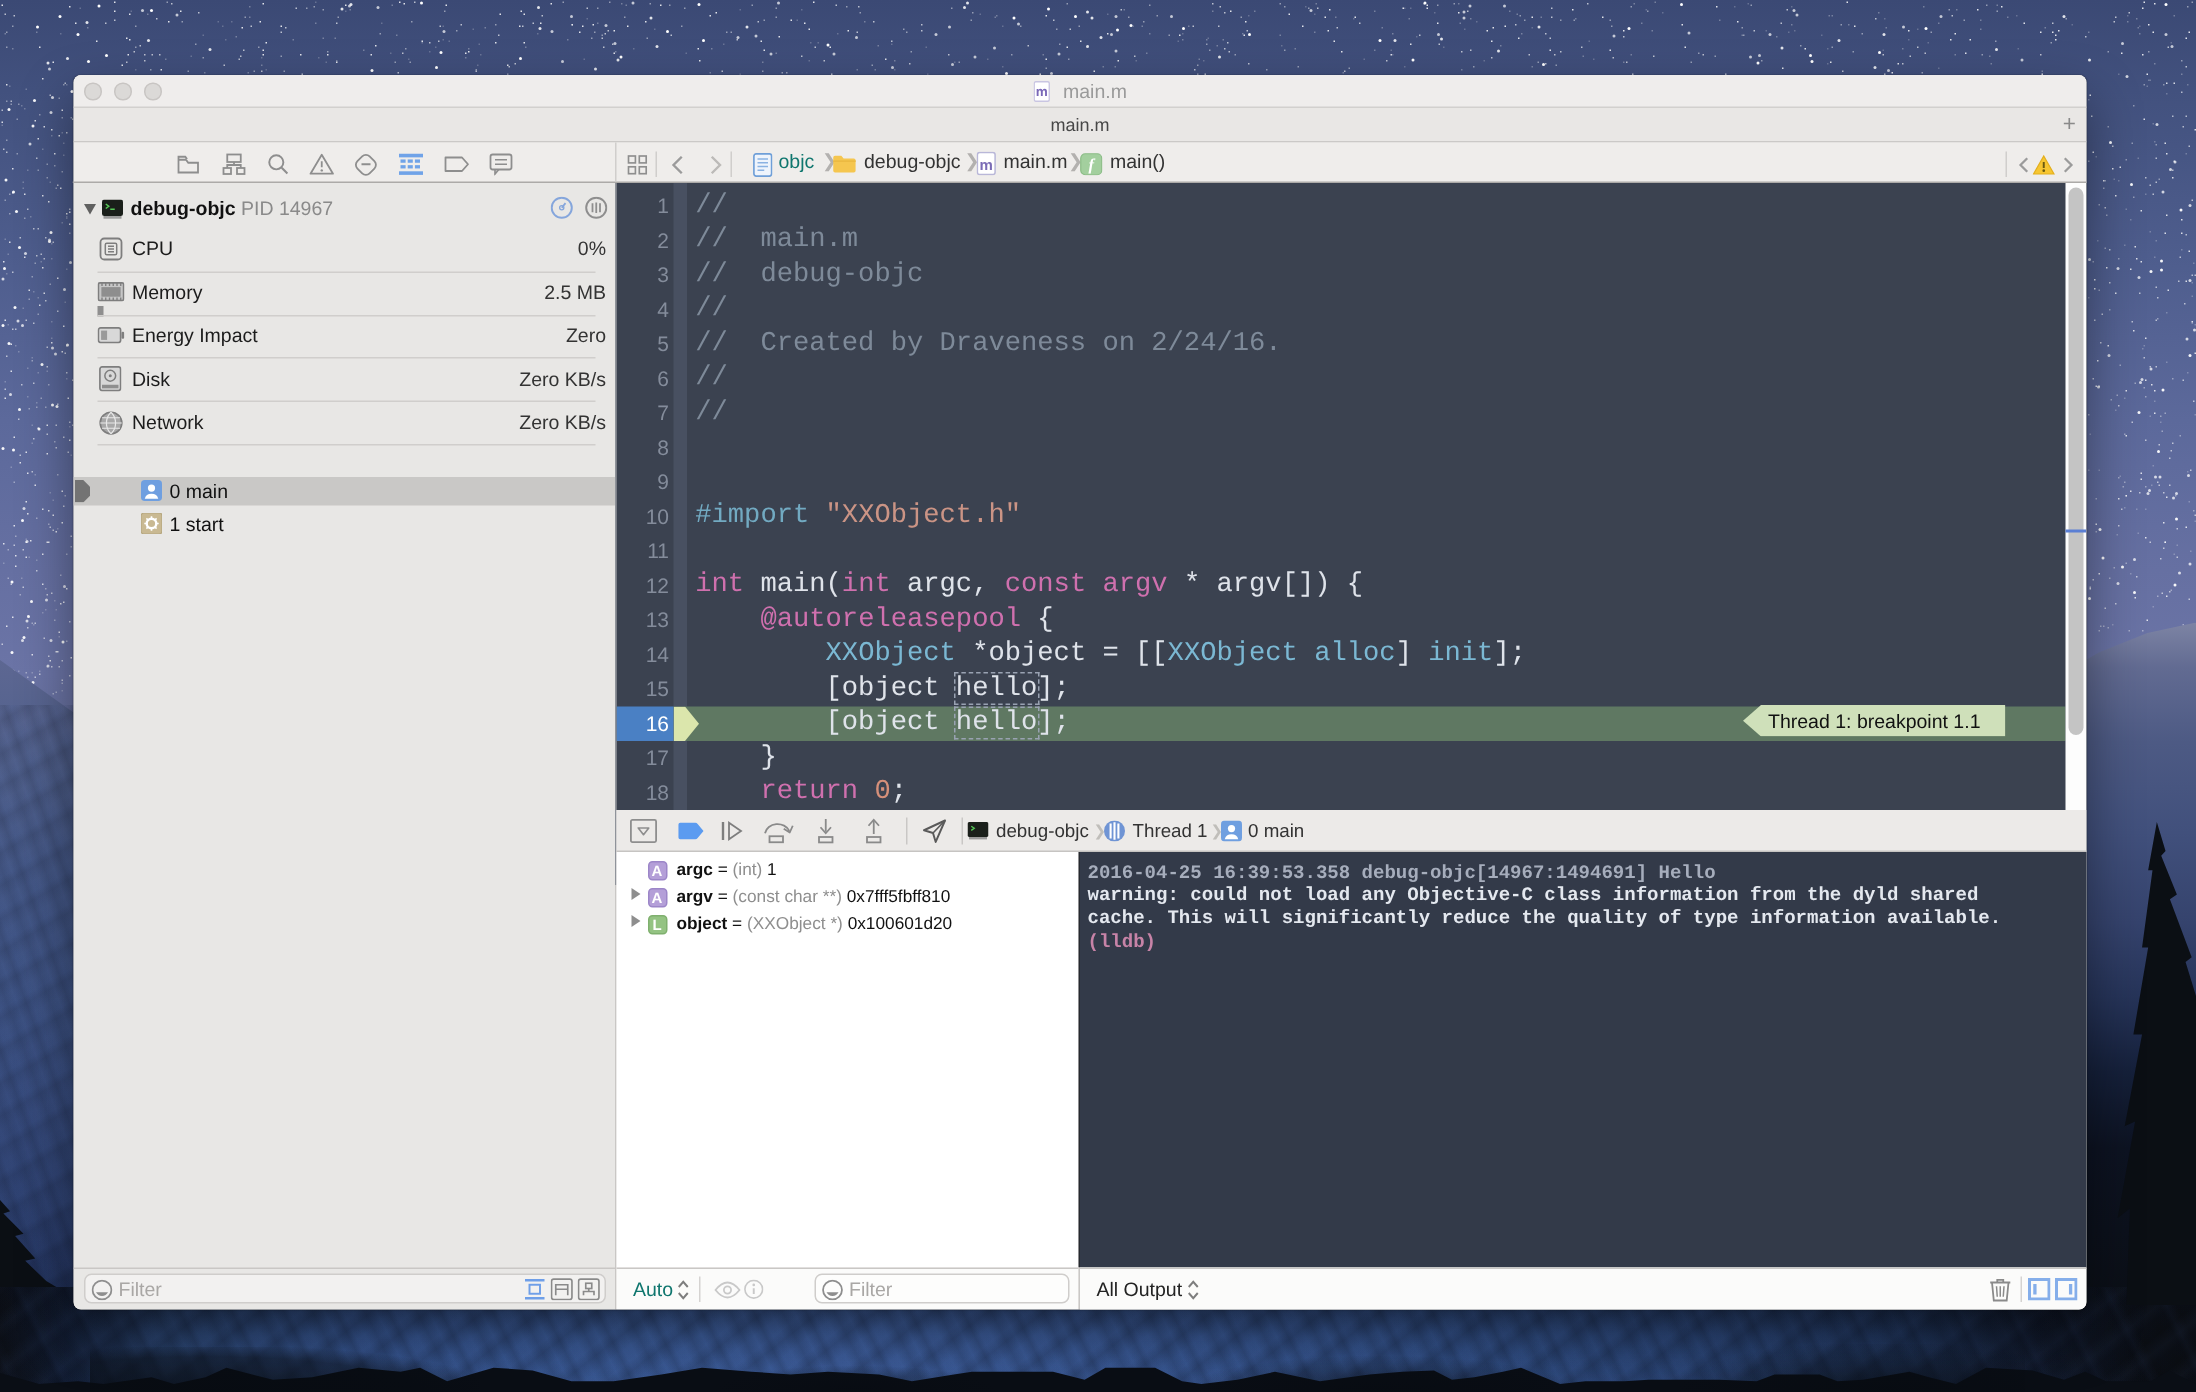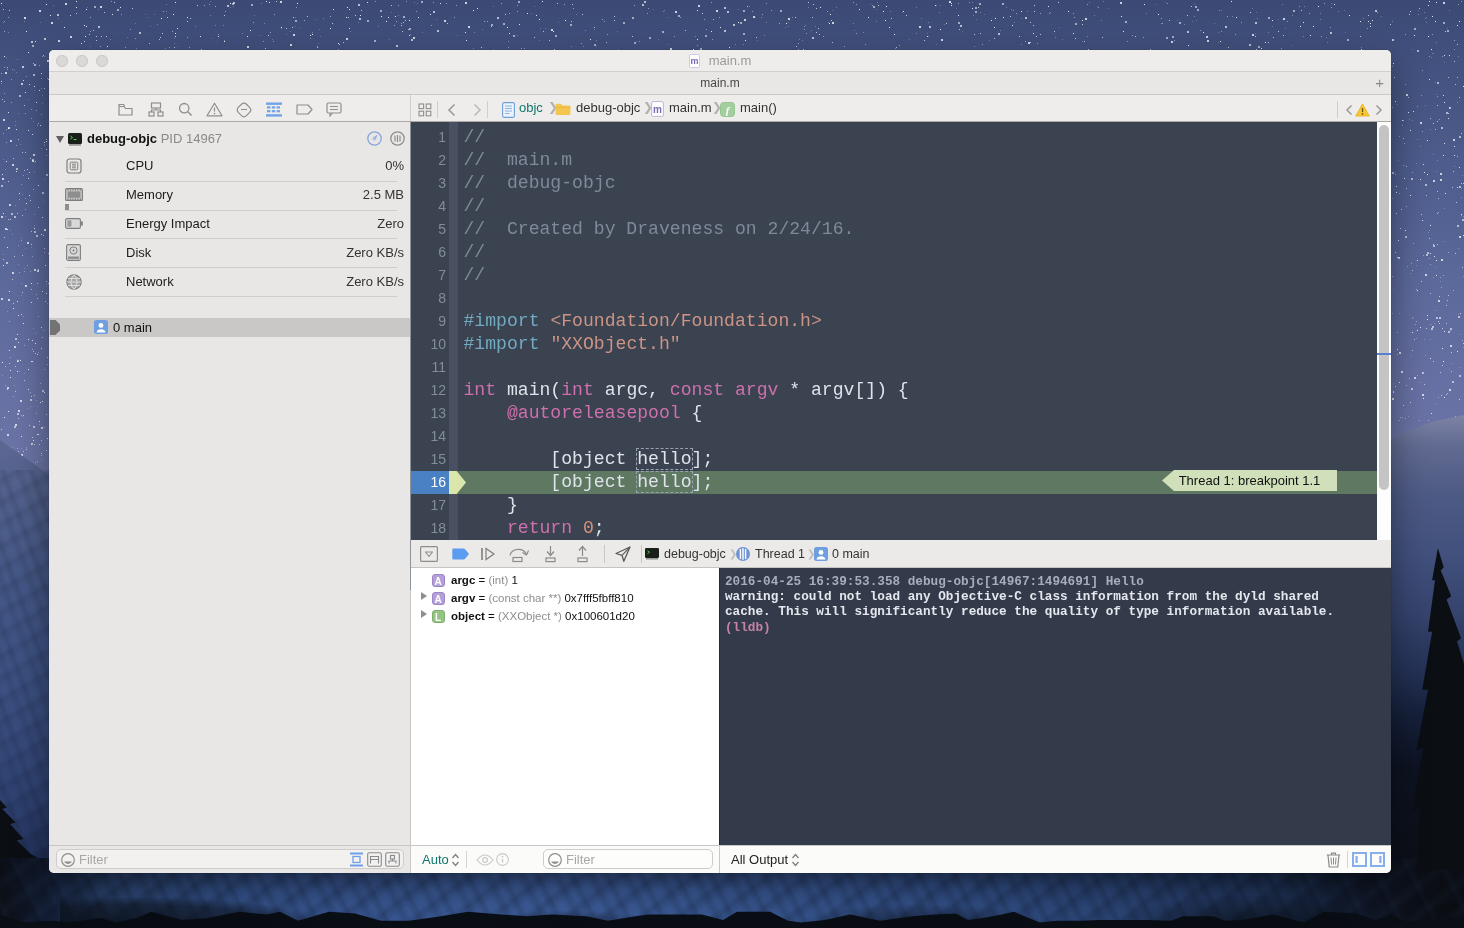--- a/index.html
+++ b/index.html
@@ -25,21 +25,21 @@
 #tabbar{position:absolute;left:0;top:22px;width:100%;height:22px;background:#e9e7e5;border-bottom:1px solid #cbc9c7;}
 #tabtxt{position:absolute;left:0;right:0;top:4px;text-align:center;font-size:12px;color:#474747;}
 #tabplus{position:absolute;right:7px;top:2px;font-size:15px;color:#8a8a8a;}
 #toolbar{position:absolute;left:0;top:45px;width:100%;height:26px;background:#efedeb;border-bottom:1px solid #acaaa8;}
 #tooldiv{position:absolute;left:361px;top:0;width:1px;height:26px;background:#d0cecc;}
 
 #sidebar{position:absolute;left:0;top:72px;width:361px;height:723px;background:#e8e7e5;}
 #sidediv{position:absolute;left:361px;top:72px;width:1px;height:468px;background:#8f939a;}
 #sidediv2{position:absolute;left:361px;top:540px;width:1px;height:283px;background:#c9c7c5;}
 .srow{position:absolute;left:0;width:361px;height:18px;}
-.slabel{position:absolute;font-size:13px;color:#1c1c1c;top:1px;margin-left:38px;}
+.slabel{position:absolute;font-size:13px;color:#1c1c1c;top:1px;}
 .svalue{position:absolute;right:6px;font-size:13px;color:#333;top:1px;text-align:right;}
 .ssep{position:absolute;left:16px;width:332px;height:1px;background:#d0cecc;}
 
 #editor{position:absolute;left:362px;top:72px;width:980px;height:418px;background:#3b4250;overflow:hidden;}
 #ribbon{position:absolute;left:38px;top:0;width:9px;height:418px;background:#485061;}
 .ln{position:absolute;width:35px;text-align:right;font-family:"Liberation Sans",sans-serif;font-size:14px;line-height:23px;color:#848c9b;}
 .code{position:absolute;left:52.5px;font-family:"Liberation Mono",monospace;font-size:18.1px;line-height:23px;white-space:pre;color:#dfe3ea;}
 .cm{color:#7e8a99}.pp{color:#72aac2}.st{color:#cb9485}.kw{color:#cf70ae}.ty{color:#7bb8d3}.nu{color:#d6907a}
 #bprow{position:absolute;left:38px;top:349px;width:928px;height:23px;background:#5f7862;}
 #bpnum{position:absolute;left:0px;top:349px;width:35px;height:23px;padding-right:3px;background:#4a80c4;color:#fff;font-family:"Liberation Sans",sans-serif;font-size:14px;text-align:right;line-height:23px;}
@@ -275,20 +275,28 @@
 
     <div class="abs" style="left:0px;top:196px;width:361px;height:19px;background:#c9c8c6;">
       <div class="abs" style="left:1px;top:2px;width:10px;height:15px;background:#737373;clip-path:polygon(0 0,55% 0,100% 30%,100% 70%,55% 100%,0 100%);"></div>
       <svg class="icon" style="left:45px;top:2px" width="14" height="14" viewBox="0 0 14 14">
           <rect width="14" height="14" rx="2.5" fill="#6f9fe0"></rect>
           <circle cx="7" cy="5.4" r="2.4" fill="#fff"></circle>
           <path d="M2.5 12.5 a4.6 4.2 0 0 1 9 0 z" fill="#fff"></path>
         </svg>
       <div class="abs" style="left:64px;top:2px;font-size:13px;color:#111">0 main</div>
     </div>
+    <div class="abs" style="left:0px;top:218px;width:361px;height:19px;">
+      <svg class="icon" style="left:45px;top:2px" width="14" height="14" viewBox="0 0 14 14">
+          <rect width="14" height="14" rx="2" fill="#c9b992" stroke="#b5a67e" stroke-width="0.8"></rect>
+          <circle cx="7" cy="7" r="3.2" fill="none" stroke="#fff" stroke-width="1.6"></circle>
+          <path d="M7 2.2 v2 M7 9.8 v2 M2.2 7 h2 M9.8 7 h2 M3.6 3.6 l1.4 1.4 M9 9 l1.4 1.4 M10.4 3.6 L9 5 M5 9 l-1.4 1.4" stroke="#fff" stroke-width="1.1"></path>
+        </svg>
+      <div class="abs" style="left:64px;top:2px;font-size:13px;color:#111">1 start</div>
+    </div>
   </div>
   <div id="sidediv"></div>
     <div id="sidediv2"></div>
   <div id="editor">
       <div id="ribbon"></div>
       <div id="bprow"></div>
       <div id="bpnum">16</div>
       <div id="bparrow"></div>
       <div class="ln" style="top:3.5px">1</div>
       <div class="code" style="top:3.5px"><span class="cm">//</span></div>
@@ -299,29 +307,29 @@
       <div class="ln" style="top:72.5px">4</div>
       <div class="code" style="top:72.5px"><span class="cm">//</span></div>
       <div class="ln" style="top:95.5px">5</div>
       <div class="code" style="top:95.5px"><span class="cm">//  Created by Draveness on 2/24/16.</span></div>
       <div class="ln" style="top:118.5px">6</div>
       <div class="code" style="top:118.5px"><span class="cm">//</span></div>
       <div class="ln" style="top:141.5px">7</div>
       <div class="code" style="top:141.5px"><span class="cm">//</span></div>
       <div class="ln" style="top:164.5px">8</div>
       <div class="ln" style="top:187.5px">9</div>
-      <div class="code" style="top:187.5px"><span class="pp">#import</span> <span class="st">&lt;Foundation/Foundation.h&gt;</span></div>
       <div class="ln" style="top:210.5px">10</div>
       <div class="code" style="top:210.5px"><span class="pp">#import</span> <span class="st">"XXObject.h"</span></div>
       <div class="ln" style="top:233.5px">11</div>
       <div class="ln" style="top:256.5px">12</div>
       <div class="code" style="top:256.5px"><span class="kw">int</span> main(<span class="kw">int</span> argc, <span class="kw">const</span> <span class="kw">argv</span> * argv[]) {</div>
       <div class="ln" style="top:279.5px">13</div>
       <div class="code" style="top:279.5px">    <span class="kw">@autoreleasepool</span> {</div>
       <div class="ln" style="top:302.5px">14</div>
+      <div class="code" style="top:302.5px">        <span class="ty">XXObject</span> *object = [[<span class="ty">XXObject</span> <span class="ty">alloc</span>] <span class="ty">init</span>];</div>
       <div class="ln" style="top:325.5px">15</div>
       <div class="code" style="top:325.5px">        [object <span class="hellobox">hello</span>];</div>
       <div class="code" style="top:348.5px">        [object <span class="hellobox">hello</span>];</div>
       <div class="ln" style="top:371.5px">17</div>
       <div class="code" style="top:371.5px">    }</div>
       <div class="ln" style="top:394.5px">18</div>
       <div class="code" style="top:394.5px">    <span class="kw">return</span> <span class="nu">0</span>;</div>
       <div id="bpbadge">Thread 1: breakpoint 1.1</div>
       <div id="escroll"></div>
       <div id="ethumb"></div>

